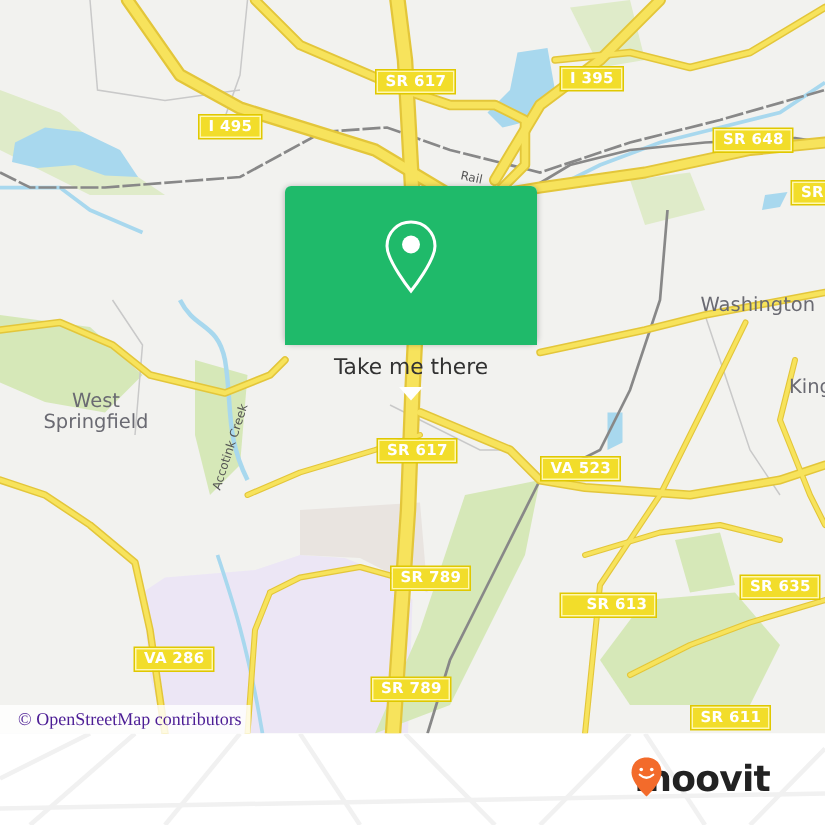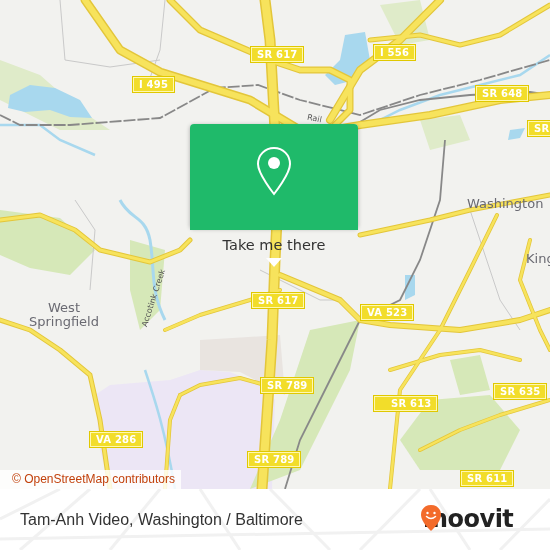--- a/index.html
+++ b/index.html
@@ -3,21 +3,21 @@
 <meta charset="utf-8">
 <style>
   html, body { margin:0; padding:0; }
   body { width:550px; height:550px; position:relative; overflow:hidden; background:#ffffff; font-family:"DejaVu Sans", sans-serif; }
   #map { position:absolute; left:0; top:0; width:550px; height:489px; overflow:hidden; background:#f2f2ef; }
   #map svg.base { position:absolute; left:0; top:0; }
   .shield { position:absolute; background:#f2dd2a; border:1.5px solid #fff8b0; outline:1px solid #e0c800; color:#ffffff; font-family:"DejaVu Sans", sans-serif; font-weight:bold; font-size:10px; line-height:13px; padding:0 5px; white-space:nowrap; letter-spacing:0.2px; }
   .place { position:absolute; color:#6a6a72; font-family:"DejaVu Sans", sans-serif; font-size:13px; line-height:14px; text-align:center; }
   .creek { position:absolute; color:#555; font-size:8px; transform:rotate(-72deg); transform-origin:left top; white-space:nowrap; }
   .rail-label { position:absolute; color:#555; font-size:8px; transform:rotate(12deg); white-space:nowrap; }
-  .attribution { position:absolute; left:0; top:470px; background:rgba(255,255,255,0.82); color:#c2410c; font-family:Liberation Sans, sans-serif; font-size:12px; line-height:19px; padding:0 6px 0 12px; }
+  .attribution { position:absolute; left:0; top:470px; background:rgba(255,255,255,0.82); color:#4c1d95; font-family:Liberation Serif, serif; font-size:12px; line-height:19px; padding:0 6px 0 12px; }
   #popup { position:absolute; left:190px; top:124px; width:168px; height:104px; border-radius:4px; box-shadow:0 1px 4px rgba(0,0,0,0.3); background:#fff; }
   #popup .head { position:absolute; left:0; top:0; width:168px; height:106px; background:#1fba6a; border-radius:4px 4px 0 0; }
   #popup .pin { position:absolute; left:66px; top:22px; }
   #popup .btn { position:absolute; left:0; top:106px; width:168px; height:30px; text-align:center; font-family:"DejaVu Sans", sans-serif; font-size:14.5px; line-height:30px; color:#333; cursor:pointer; }
   #popup .tail { position:absolute; left:76px; top:134px; width:0; height:0; border-left:8px solid transparent; border-right:8px solid transparent; border-top:9px solid #fff; }
   #footer { position:absolute; left:0; top:489px; width:550px; height:61px; background:#fff; overflow:hidden; }
   #footer svg { position:absolute; left:0; top:0; }
   .footer-title { position:absolute; left:20px; top:22px; font-family:"Liberation Sans", sans-serif; font-size:16px; color:#333; white-space:nowrap; }
   .logo { position:absolute; left:420px; top:15px; height:30px; display:flex; align-items:center; }
   .logo-text { font-family:"DejaVu Sans", sans-serif; font-size:24px; font-weight:bold; color:#222; letter-spacing:-0.5px; margin-left:3px; line-height:30px; }
@@ -95,33 +95,33 @@
       <path d="M180 395 L200 385 L240 378 L265 385" stroke-width="2.5"></path>
       <path d="M180 395 L170 420 L165 489" stroke-width="2.5"></path>
       <path d="M390 370 L440 355 L480 350 L520 360" stroke-width="2.5"></path>
       <path d="M420 450 L460 430 L500 415 L550 400" stroke-width="2.5"></path>
       <path d="M530 240 L520 280 L540 330 L550 350" stroke-width="2.5"></path>
     </g>
   </svg>
 
   <div class="shield" style="left:118px;top:77px;margin-left:15px;">I 495</div>
   <div class="shield" style="left:251px;top:47px;">SR 617</div>
-  <div class="shield" style="left:374px;top:45px;">I 556</div>
+  <div class="shield" style="left:374px;top:45px;">I 395</div>
   <div class="shield" style="left:476px;top:38px;margin-top:48px;">SR 648</div>
   <div class="shield" style="left:528px;top:121px;">SR</div>
   <div class="shield" style="left:252px;top:293px;">SR 617</div>
   <div class="shield" style="left:361px;top:305px;">VA 523</div>
   <div class="shield" style="left:261px;top:378px;">SR 789</div>
   <div class="shield" style="left:374px;top:396px;padding-left:16px;">SR 613</div>
   <div class="shield" style="left:474px;top:384px;margin-left:20px;">SR 635</div>
   <div class="shield" style="left:90px;top:432px;">VA 286</div>
   <div class="shield" style="left:248px;top:452px;">SR 789</div>
   <div class="shield" style="left:461px;top:471px;">SR 611</div>
 
-  <div class="place" style="left:24px;top:261px;width:80px;white-space:pre;margin-top:40px;">West
+  <div class="place" style="left:24px;top:261px;width:80px;white-space:pre;">West
 Springfield</div>
   <div class="place" style="left:467px;top:197px;">Washington</div>
   <div class="place" style="left:526px;top:252px;">King</div>
   <div class="creek" style="left:140px;top:325px;">Accotink Creek</div>
   <div class="rail-label" style="left:307px;top:114px;">Rail</div>
 
   <div class="attribution">© OpenStreetMap contributors</div>
 
   <div id="popup">
     <div class="head">
@@ -142,21 +142,20 @@
         <path d="M20 61 L90 0"></path>
         <path d="M110 61 L160 0"></path>
       <path d="M200 0 L240 61"></path>
         <path d="M270 0 L330 61"></path>
         <path d="M360 61 L420 0"></path>
       <path d="M430 0 L470 61"></path>
         <path d="M500 61 L550 10"></path>
         <path d="M0 50 L550 40"></path>
     </g>
   </svg>
-  <div class="footer-title">Tam-Anh Video, Washington / Baltimore</div>
   <div class="logo">
     <svg width="22" height="28" viewBox="0 0 22 28">
       <path d="M11 1 C5 1 1 5 1 11 C1 18 11 27 11 27 C11 27 21 18 21 11 C21 5 17 1 11 1 Z" fill="#f36b2b"></path>
       <circle cx="7.5" cy="9" r="1.2" fill="#fff"></circle>
       <circle cx="14.5" cy="9" r="1.2" fill="#fff"></circle>
       <path d="M6.5 12.5 Q11 16.5 15.5 12.5" fill="none" stroke="#fff" stroke-width="1.5" stroke-linecap="round"></path>
     </svg>
     <span class="logo-text">moovit</span>
   </div>
 </div>

